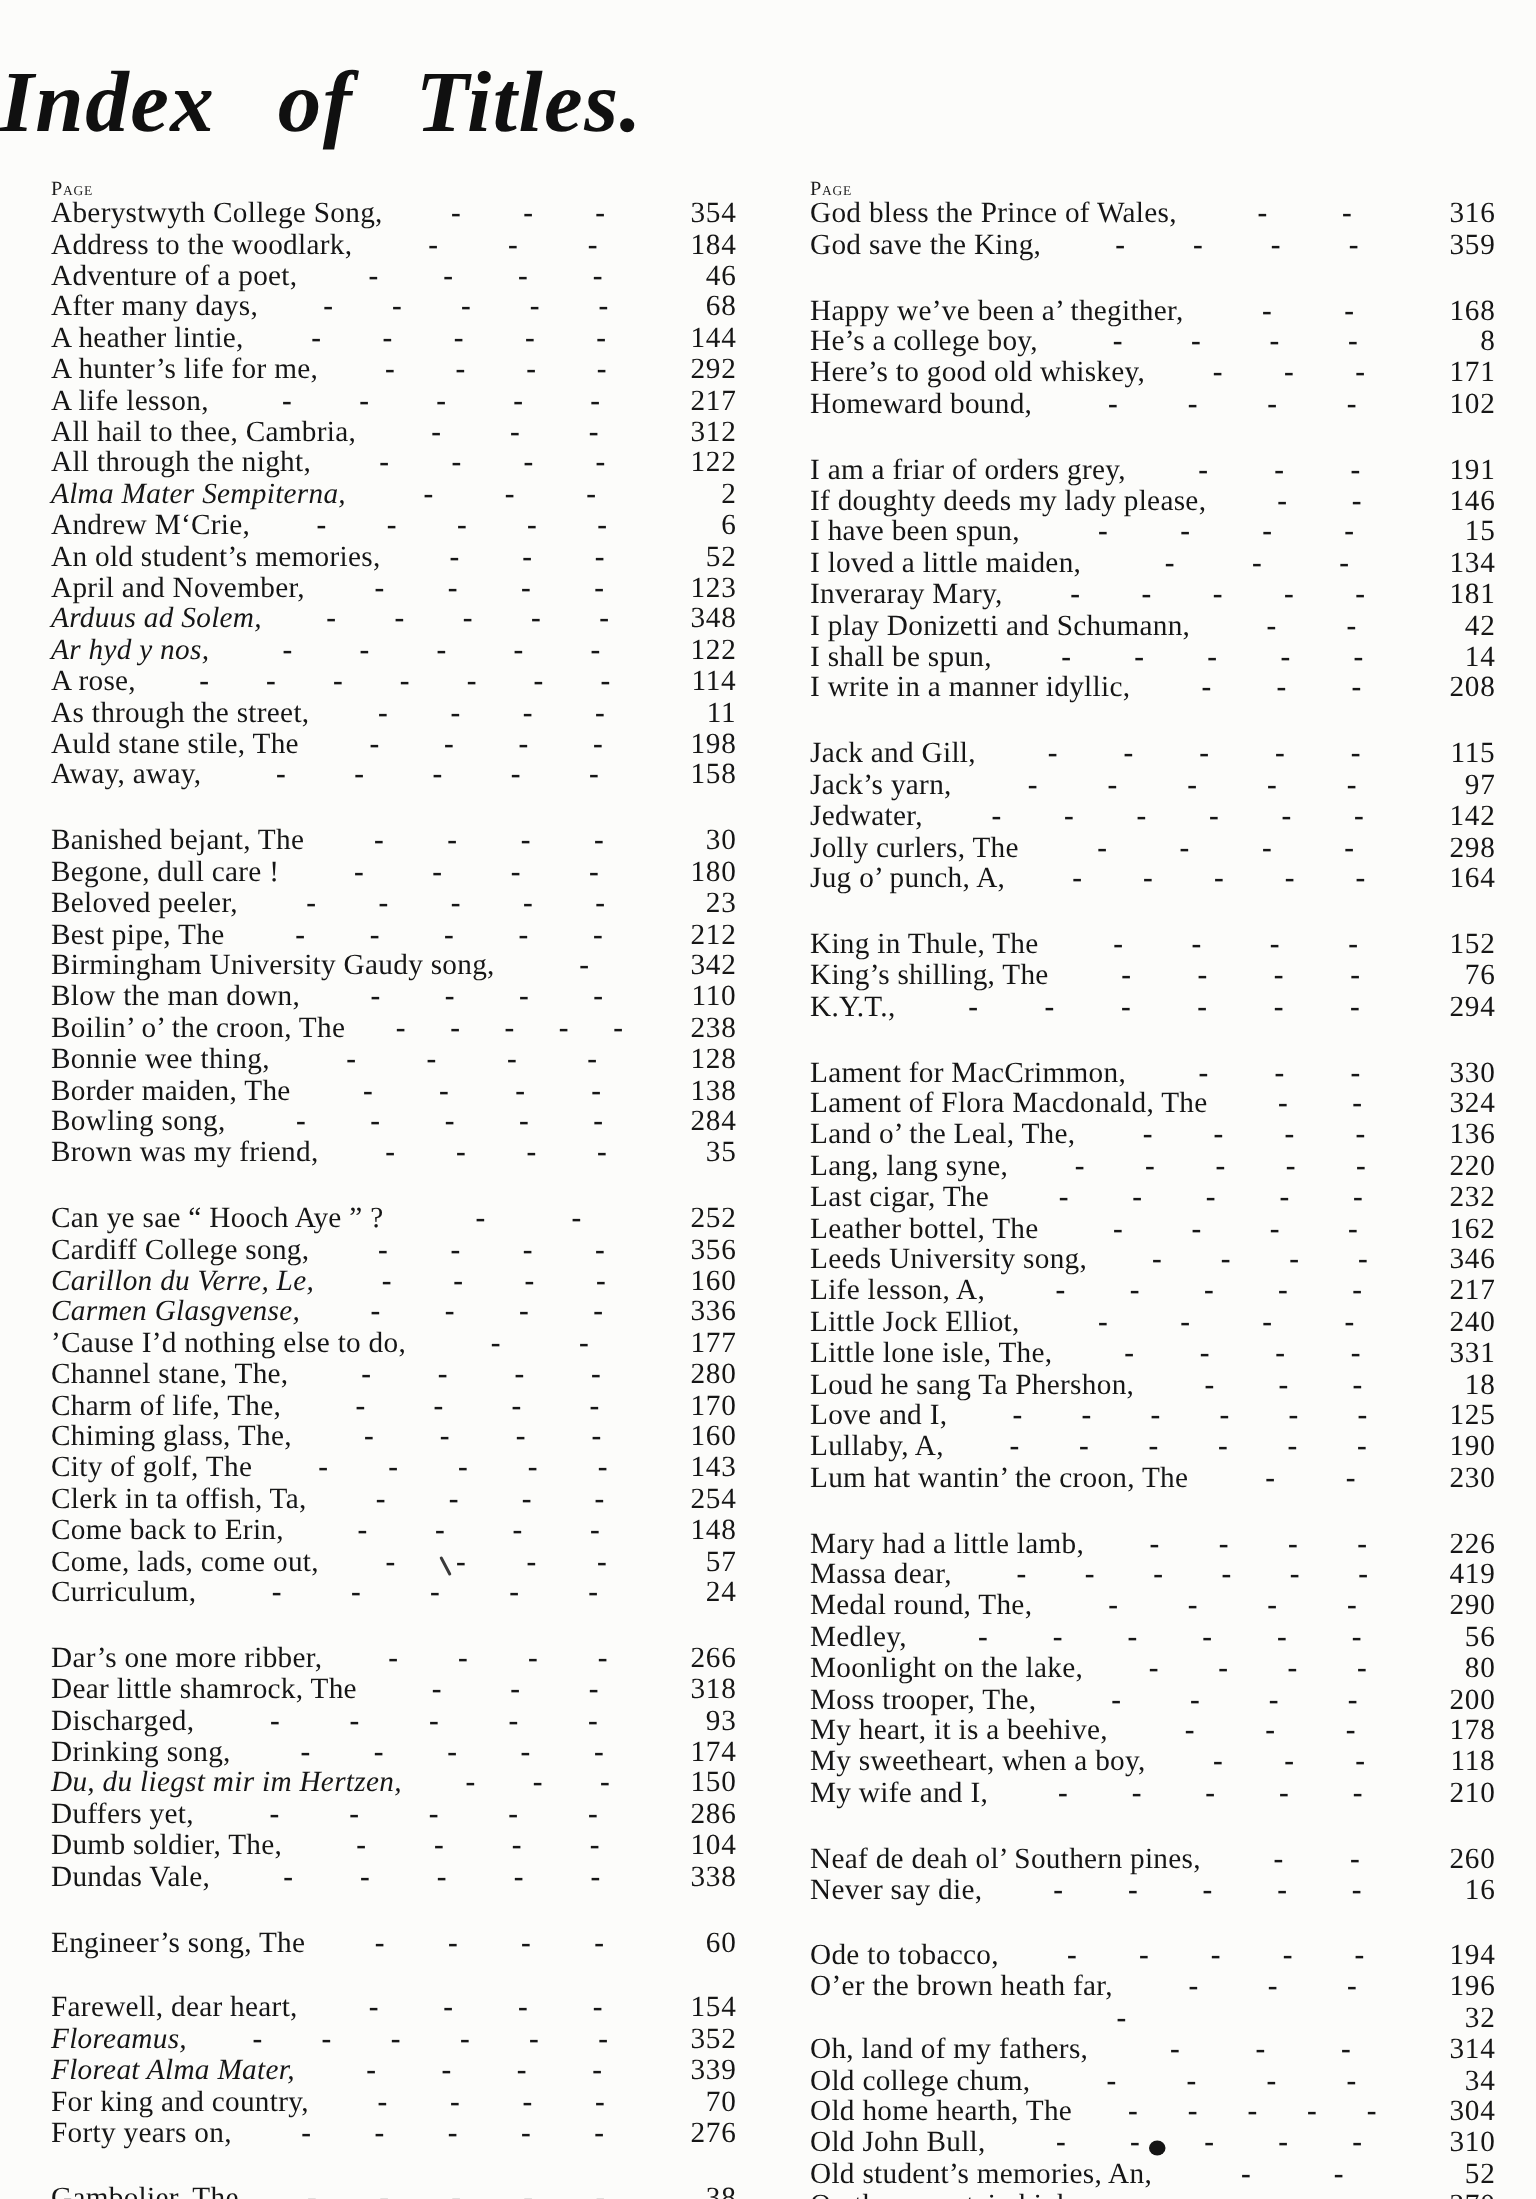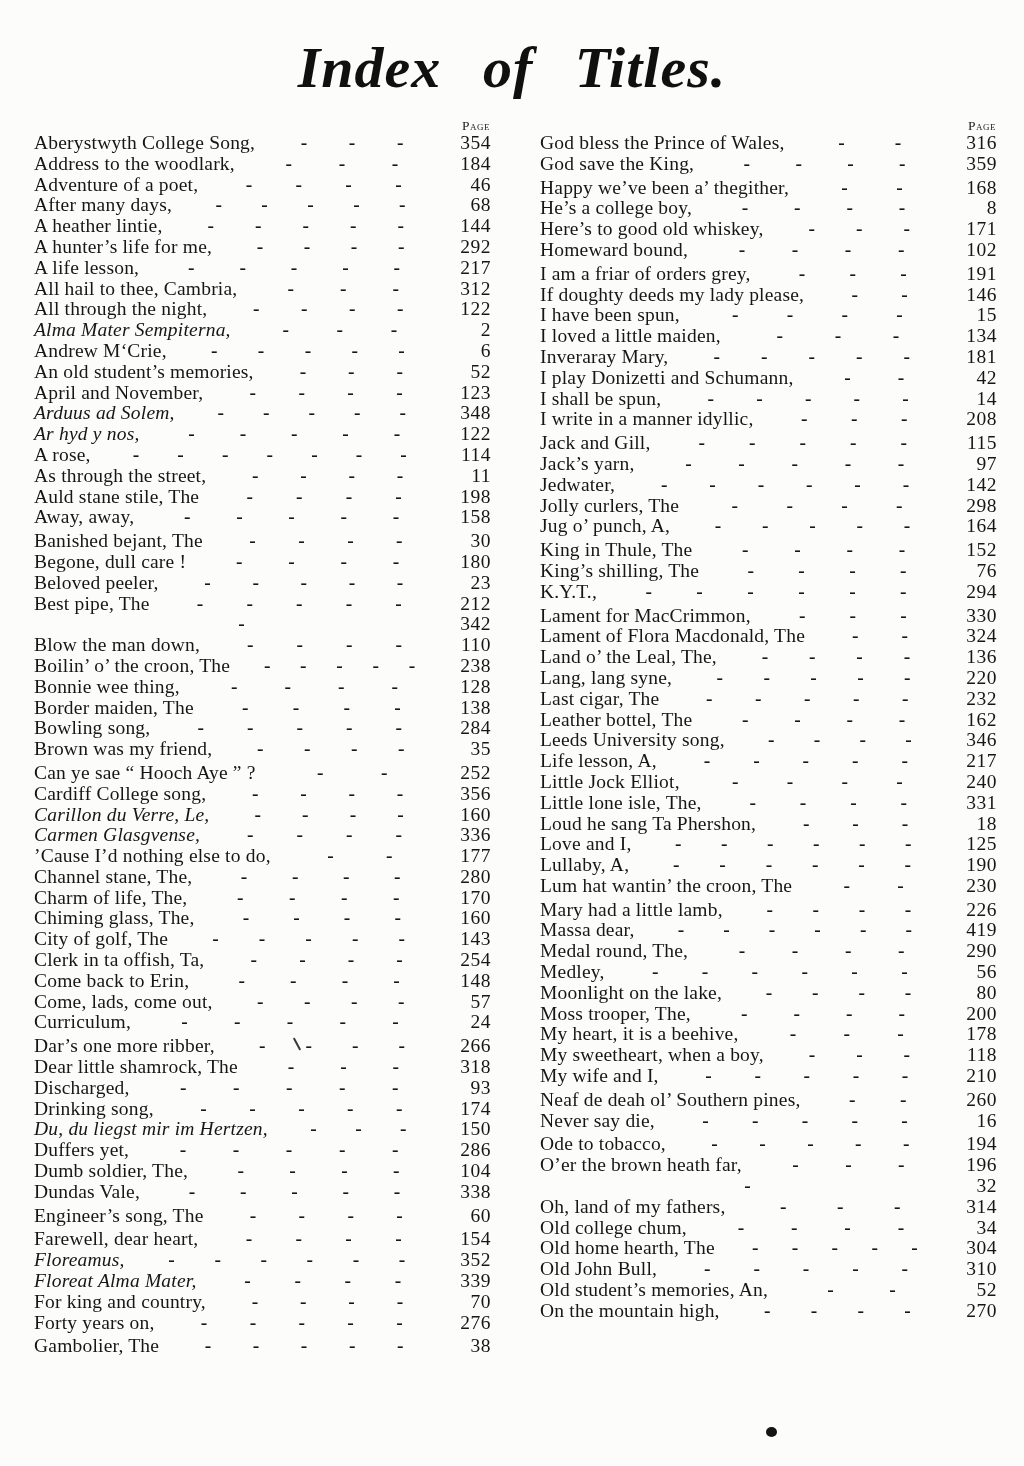--- a/index.html
+++ b/index.html
@@ -7,46 +7,45 @@
     width: 1024px; height: 1466px;
     background: #fcfcfa;
     color: #161616;
     font-family: "Liberation Serif", serif;
     position: relative;
     overflow: hidden;
   }
   .page-title {
     position: absolute;
     top: 34px; left: 0; width: 100%;
-    text-align: center;
+    text-align: left;
     font-style: italic;
     font-weight: bold;
     font-size: 58px;
     word-spacing: 0.45em;
     letter-spacing: 1px;
     color: #101010;
   }
   .col {
     position: absolute;
     top: 118px;
     width: 457px;
   }
   .col-left  { left: 34px; }
   .col-right { left: 540px; }
   .page-hdr {
-    text-align: right;
     font-variant: small-caps;
     font-size: 13.5px;
     letter-spacing: 0.5px;
     height: 15px;
     line-height: 15px;
     padding-right: 1px;
     color: #1c1c1c;
   }
-  .group + .group { margin-top: 3px; }
+  .group + .group { margin-top: 23px; }
   .row {
     display: flex;
     align-items: baseline;
     line-height: 20.8px;
     font-size: 19.5px;
     white-space: nowrap;
   }
   .entry-title { letter-spacing: 0.2px; }
   .entry-title.it { font-style: italic; }
   .leader {
@@ -319,20 +318,21 @@
         <span class="leader">
           <span class="dash">-</span>
           <span class="dash">-</span>
           <span class="dash">-</span>
           <span class="dash">-</span>
           <span class="dash">-</span>
         </span>
         <span class="pg">212</span>
       </div>
       <div class="row">
+        <span class="entry-title">Birmingham University Gaudy song,</span>
         <span class="leader">
           <span class="dash">-</span>
         </span>
         <span class="pg">342</span>
       </div>
       <div class="row">
         <span class="entry-title">Blow the man down,</span>
         <span class="leader">
           <span class="dash">-</span>
           <span class="dash">-</span>

